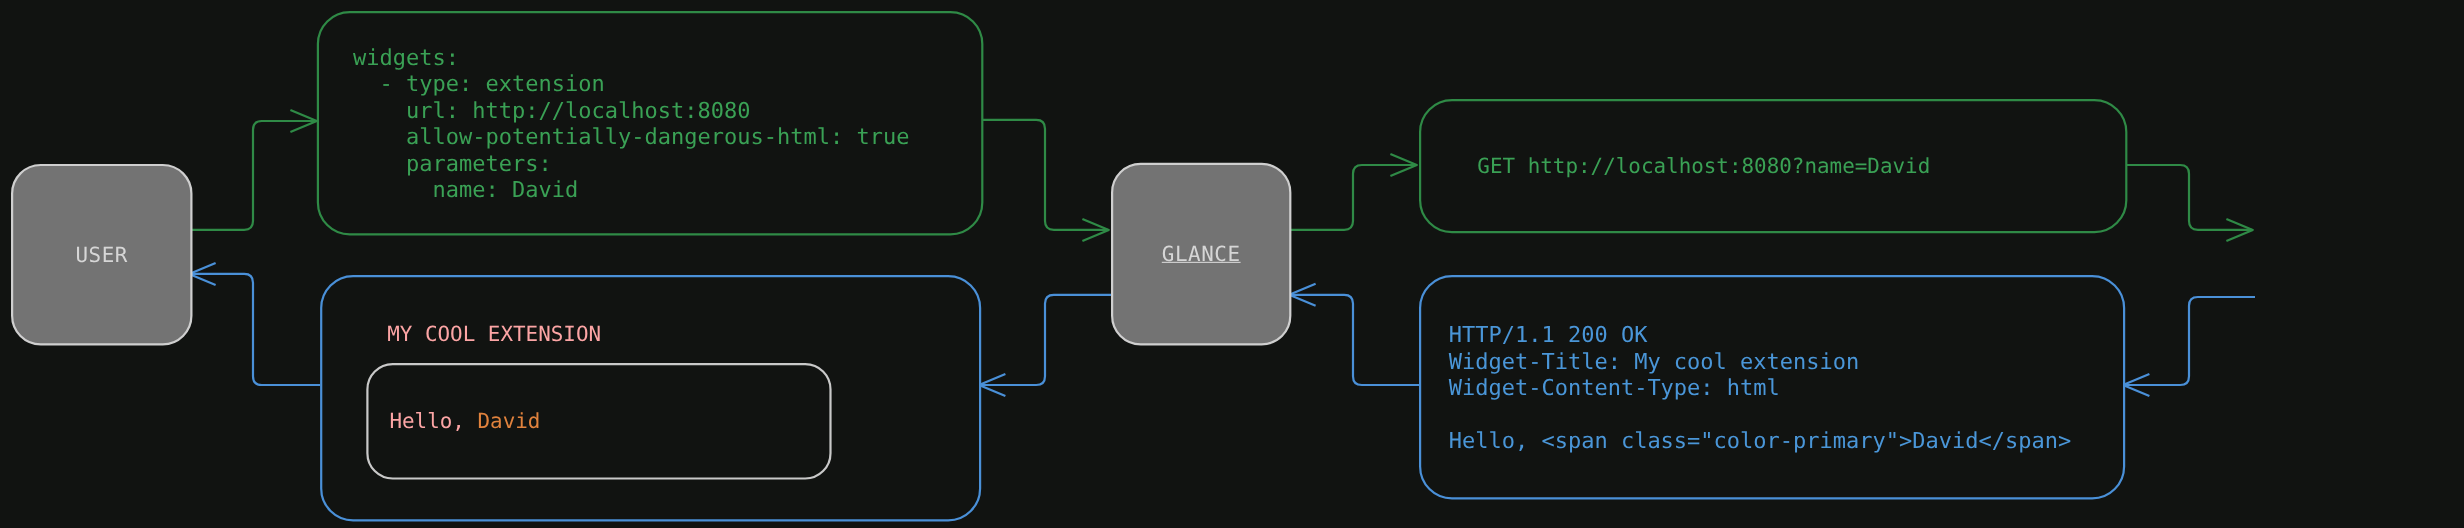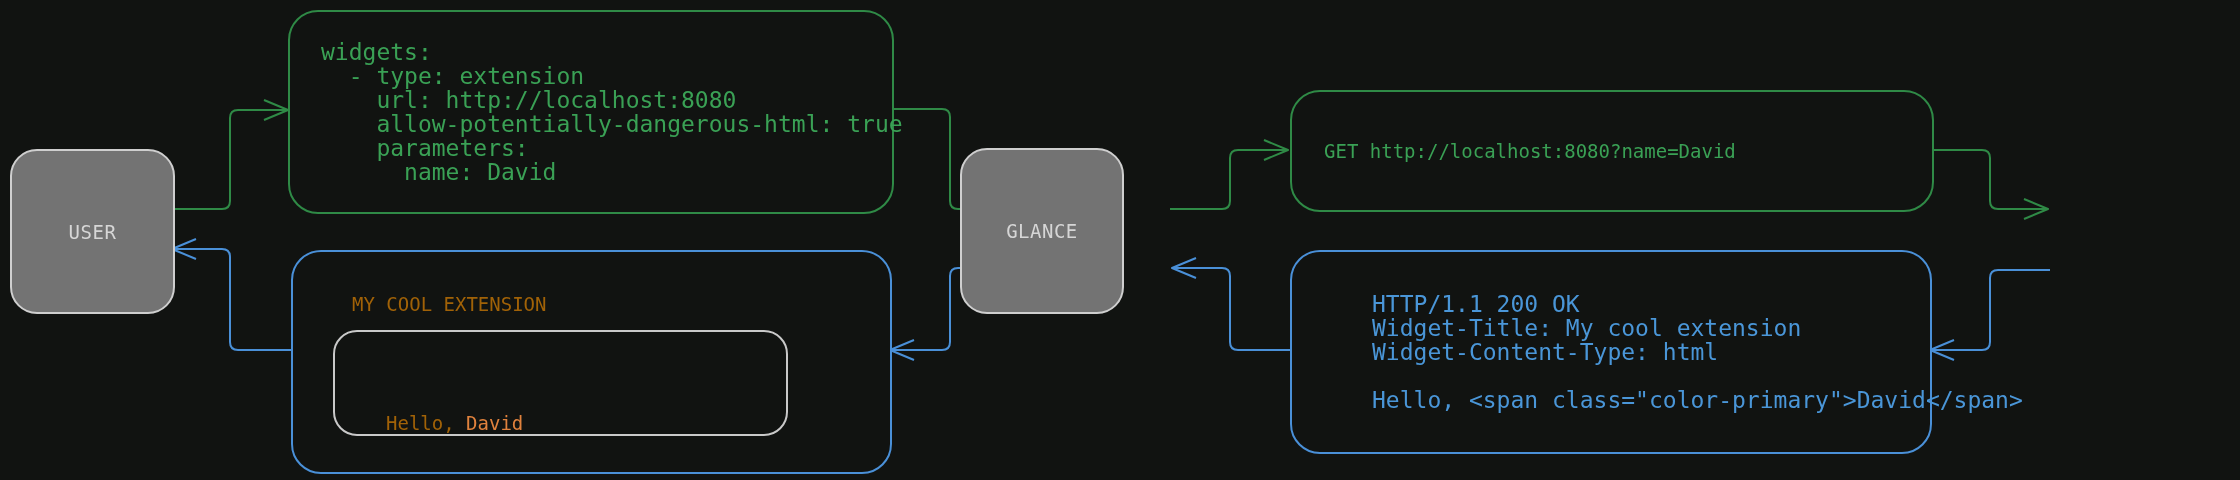--- a/index.html
+++ b/index.html
@@ -37,70 +37,69 @@
     border-radius: 27px;
     background: #737373;
     display: flex;
     align-items: center;
     justify-content: center;
     color: #d6d6d6;
     font-size: 19px;
     letter-spacing: 0.5px;
   }
   #node-user      { left: 10px;   top: 149px; width: 161px; height: 161px; }
-  #node-glance    { left: 960px; top: 148px; width: 160px; height: 162px; }
+  #node-glance    { left: 1010px; top: 148px; width: 160px; height: 162px; text-decoration: underline; }
   #node-extension { left: 2050px; top: 149px; width: 180px; height: 161px; }
 
   .msg {
     position: absolute;
     border-radius: 30px;
     background: #111311;
   }
   .msg.green { border: 2px solid #2f8a46; }
   .msg.blue  { border: 2px solid #4a90d8; }
 
   .msg pre {
     margin: 0;
     font-family: "DejaVu Sans Mono", monospace;
-    font-size: 23px;
+    font-size: 20px;
     line-height: 24px;
   }
   .green-text { color: #3aa155; }
   .blue-text  { color: #4a96d8; }
-  .white-text { color: #a16207; }
+  .white-text { color: #fca5a5; }
   .orange-text { color: #e0823d; }
 
   #msg-config { left: 288px; top: 10px; width: 602px; height: 200px; }
   #msg-config pre { padding: 28px 0 0 31px; }
 
   #msg-request { left: 1290px; top: 90px; width: 640px; height: 118px; display: flex; align-items: center; }
-  #msg-request .line { padding-left: 32px; font-size: 19px; }
+  #msg-request .line { padding-left: 51px; font-size: 19px; }
 
   #msg-response { left: 1290px; top: 250px; width: 638px; height: 200px; }
-  #msg-response pre { padding: 40px 0 0 80px; }
+  #msg-response pre { padding: 40px 0 0 25px; }
 
   #msg-preview { left: 291px; top: 250px; width: 597px; height: 220px; }
   #msg-preview .preview-title {
     position: absolute;
     left: 59px;
     top: 40px;
     font-size: 19px;
     line-height: 24px;
   }
   #msg-preview .preview-inner {
     position: absolute;
     left: 40px;
     top: 78px;
     width: 419px;
     height: 102px;
     border: 2px solid #c9c9c9;
     border-radius: 24px;
     display: flex;
-    align-items: flex-end;
-    padding-left: 32px;
+    align-items: center;
   }
   #msg-preview .preview-inner .greeting {
     padding-left: 19px;
     font-size: 19px;
   }
 </style>
 </head>
 <body>
 
 <div class="canvas">

